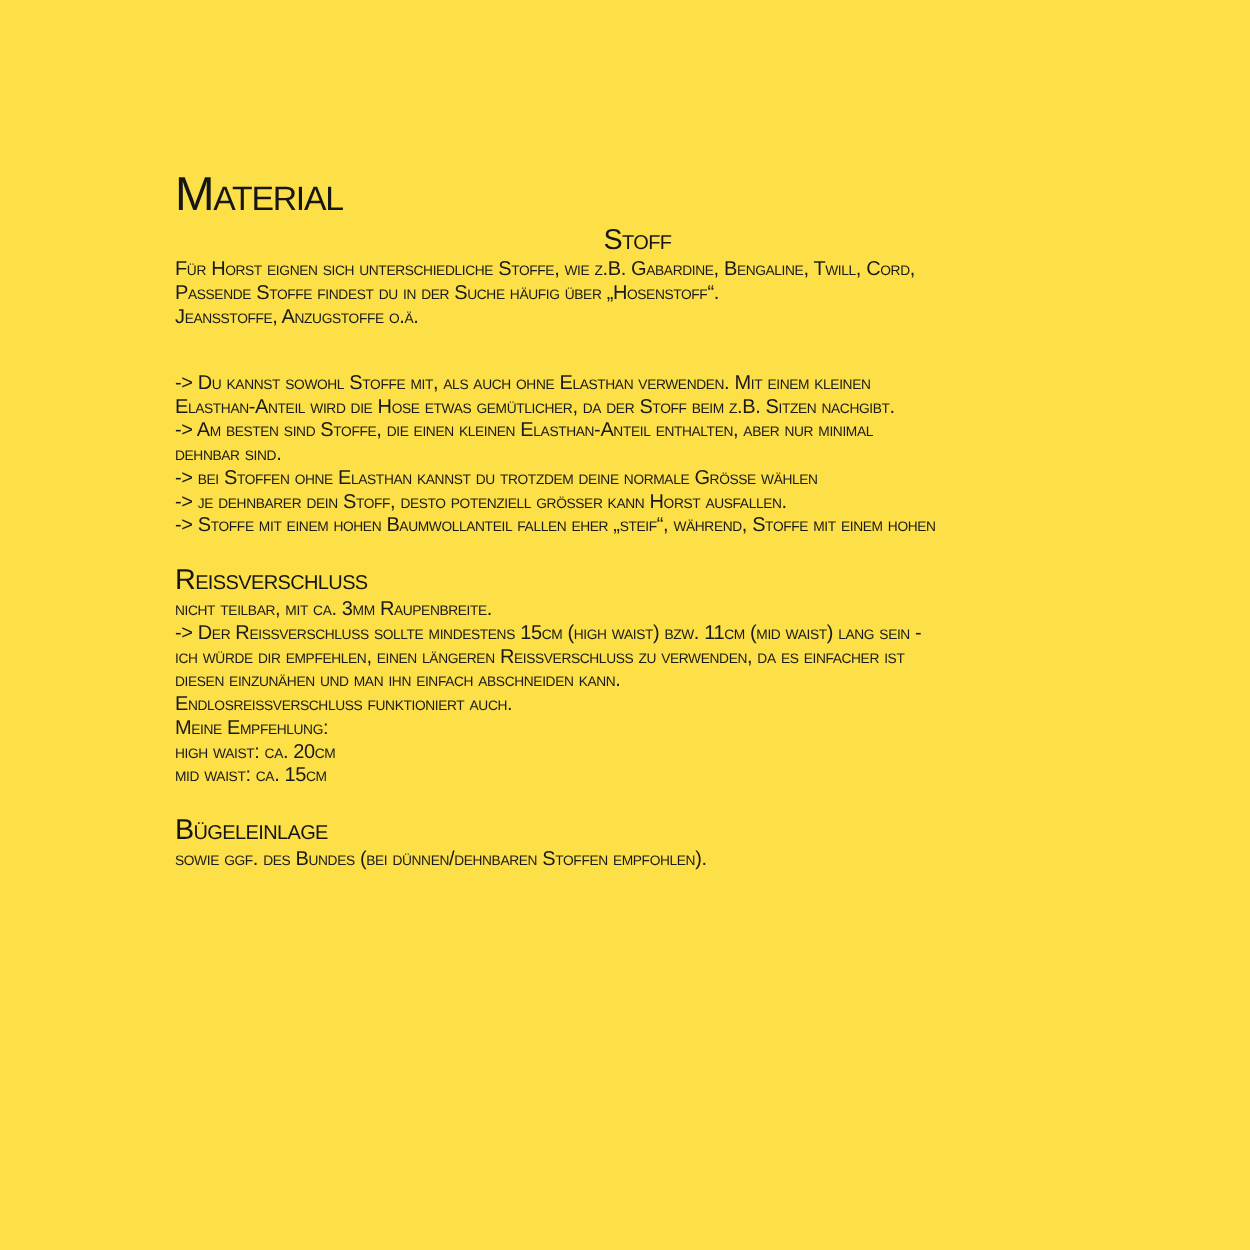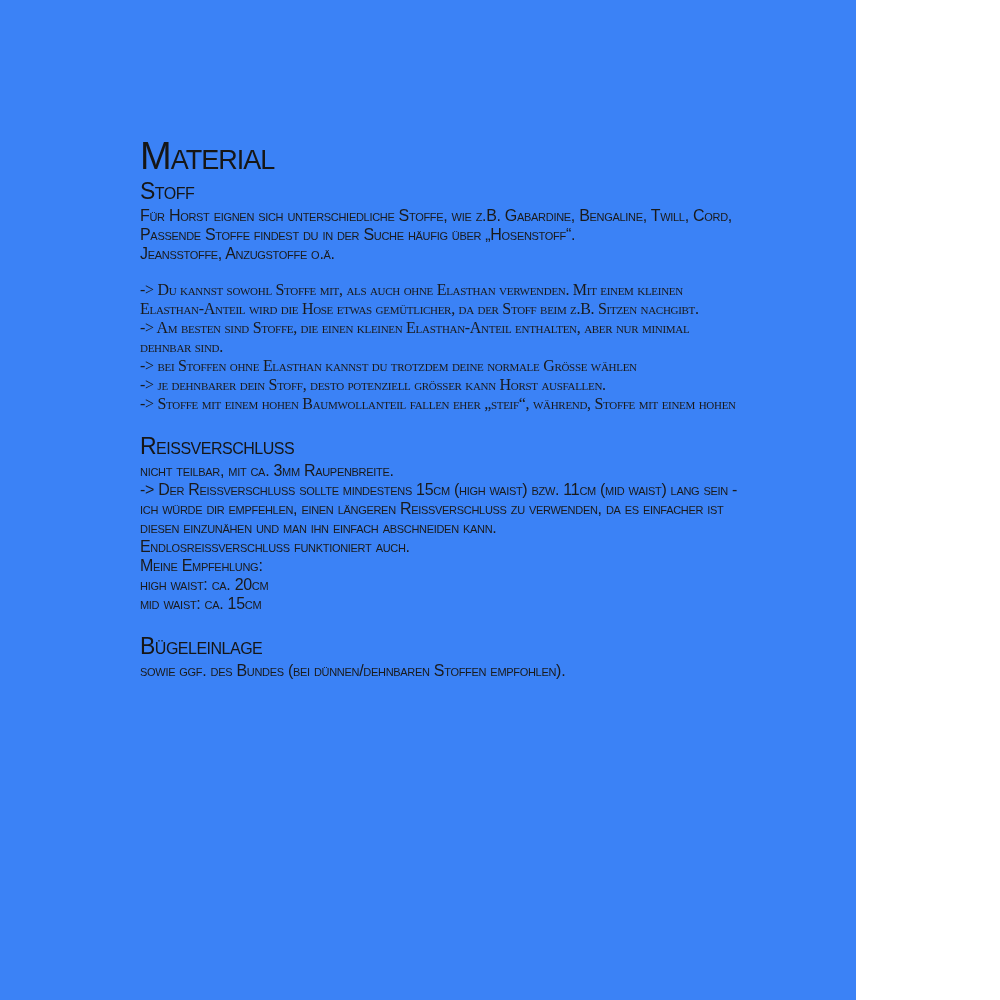--- a/index.html
+++ b/index.html
@@ -7,23 +7,23 @@
     padding: 0;
     background: #ffffff;
     width: 1000px;
     height: 1000px;
     overflow: hidden;
     font-family: "Liberation Sans", sans-serif;
     color: #1a1a1a;
   }
   .page {
     position: relative;
-    width: 856px;
+    width: 1000px;
     height: 1000px;
-    background: #3b82f6;
+    background: #fde047;
   }
   .content {
     position: absolute;
     left: 140px;
     top: 136px;
     width: 740px;
     font-variant: small-caps;
   }
   h1.doc-title {
     margin: 0;
@@ -36,31 +36,31 @@
   h2.sec-heading {
     margin: 20px 0 2px 0;
     font-size: 23px;
     line-height: 26px;
     font-weight: 500;
     letter-spacing: -0.5px;
     color: #161616;
   }
   .sec-heading.first {
     margin-top: 2px;
+    text-align: center;
   }
   .para {
     margin: 0;
     font-size: 16px;
     line-height: 19px;
     letter-spacing: -0.3px;
     font-weight: 400;
   }
   .para + .para {
-    margin-top: 17px;
-    font-family: Liberation Serif, serif;
+    margin-top: 34px;
   }
   .line {
     display: block;
     white-space: pre;
   }
 </style>
 </head>
 <body>
 
 <div class="page">

